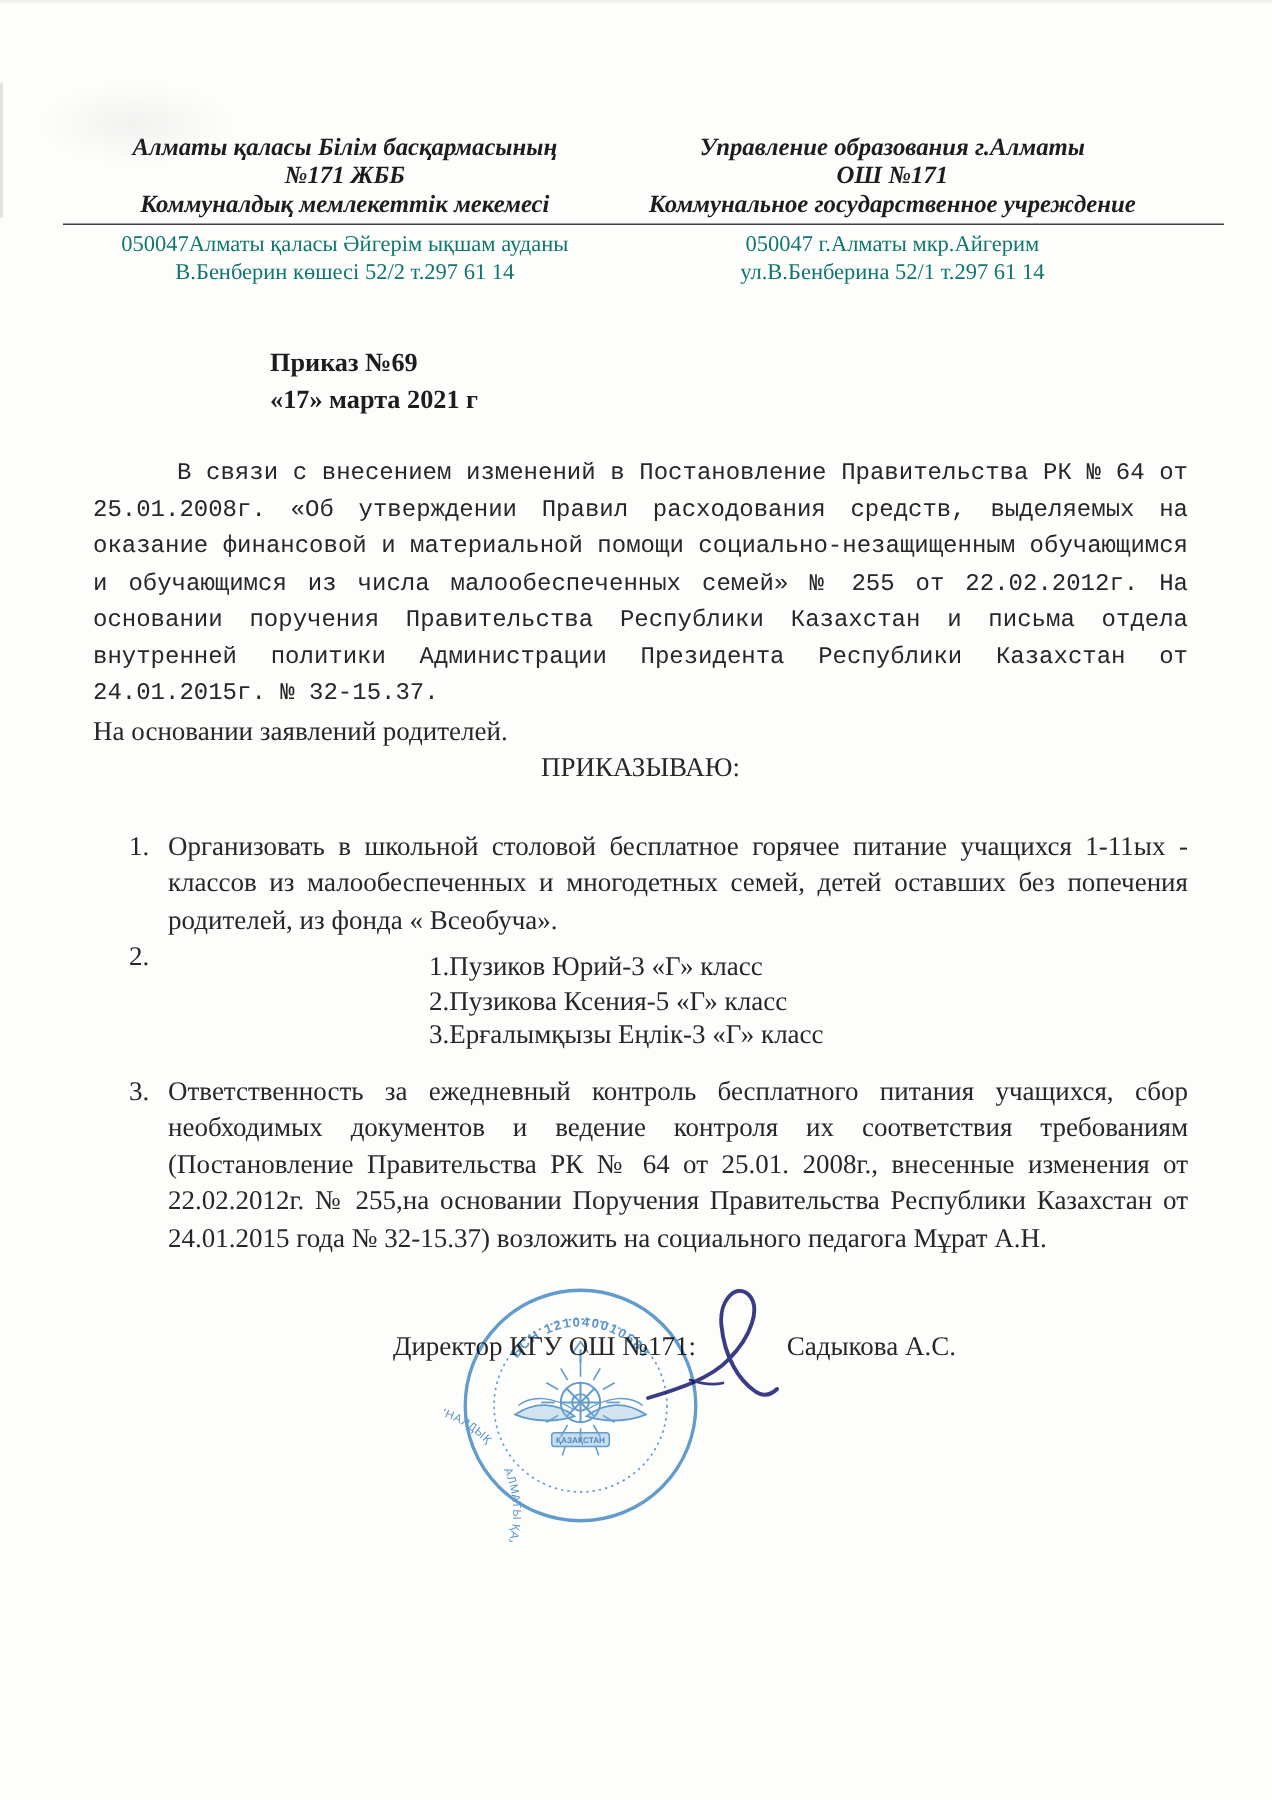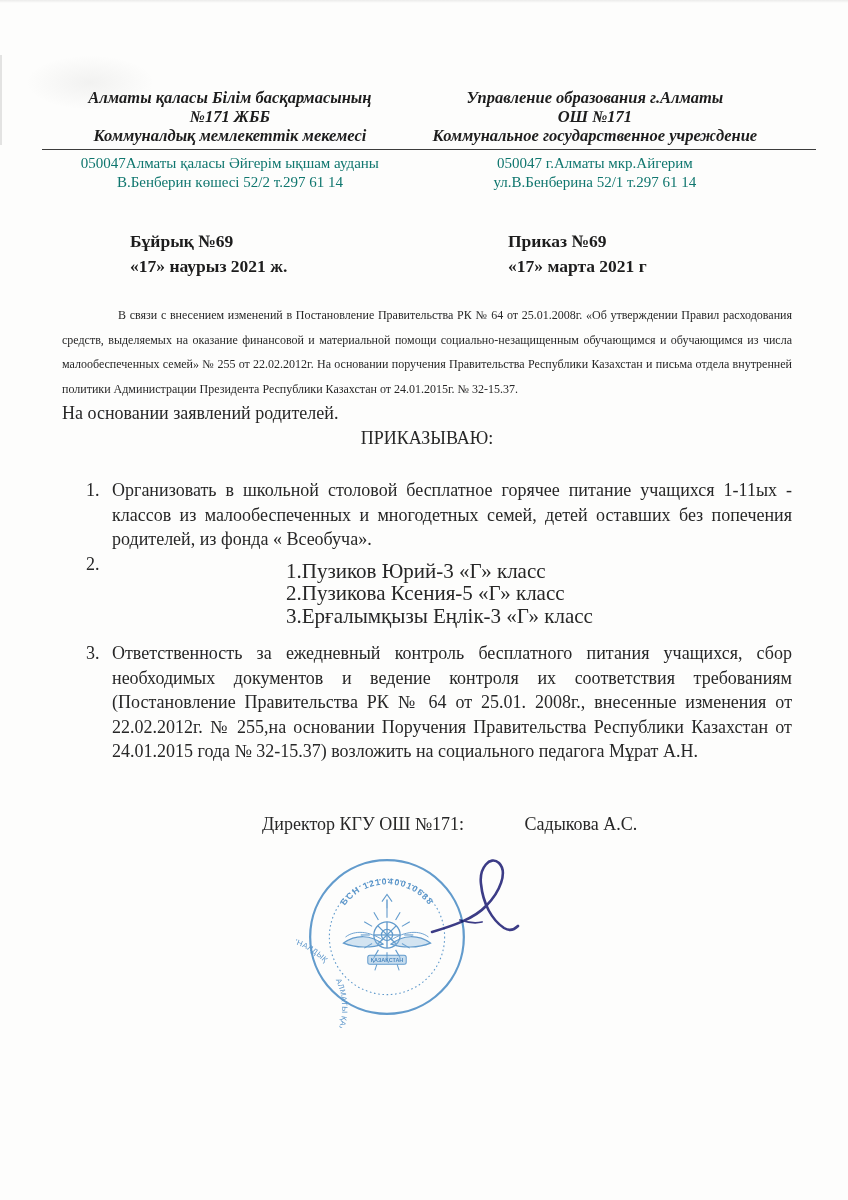--- a/index.html
+++ b/index.html
@@ -28,28 +28,28 @@
   .addr-col.kk{flex:0 0 46%;}
   .addr-col.ru{flex:0 0 54%;}
 
   .order-row{display:flex;margin-top:38px;font-weight:bold;font-size:17.5px;line-height:25px;color:#1d1d1d;}
   .order-block.kk{margin-left:68px;width:260px;}
   .order-block.ru{margin-left:118px;}
 
   .doc-title{margin-top:30px;text-align:center;font-weight:bold;font-style:italic;
     font-size:20px;line-height:25px;color:#1d1d1d;}
 
-  .intro{margin:24px 0 0;text-align:justify;text-indent:56px;font-size:12px;line-height:24.5px;}
+  .intro{margin:24px 0 0;text-align:justify;text-indent:56px;font-size:16px;line-height:24.5px;font-family:Liberation Mono, monospace;}
   .intro2{margin:0;font-size:18px;line-height:24.5px;font-family:Liberation Serif, serif;}
   .resolution{text-align:center;font-size:18px;line-height:24.5px;}
 
   .items{margin-top:28px;}
   .item{position:relative;padding-left:50px;text-align:justify;font-size:18px;line-height:24.5px;}
   .item .num{position:absolute;left:24px;}
-  .students{margin:8px 0 14px 224px;font-size:21px;line-height:22.5px;}
+  .students{margin:8px 0 14px 224px;font-size:18px;line-height:22.5px;}
 
   .sign-row{margin-top:48px;font-size:18px;line-height:24px;position:relative;z-index:1;}
   .sign-label{display:inline-block;margin-left:200px;width:258px;}
 
   .stamp-svg{position:absolute;left:296px;top:846px;width:182px;height:182px;
     mix-blend-mode:multiply;opacity:.93;z-index:2;}
   .signature-svg{position:absolute;left:424px;top:856px;width:102px;height:88px;
     mix-blend-mode:multiply;z-index:3;}
 </style>
 </head>
@@ -82,24 +82,20 @@
         <div>050047Алматы қаласы Әйгерім ықшам ауданы</div>
         <div>В.Бенберин көшесі 52/2  т.297 61 14</div>
       </div>
       <div class="addr-col ru">
         <div>050047    г.Алматы   мкр.Айгерим</div>
         <div>ул.В.Бенберина  52/1  т.297 61 14</div>
       </div>
     </div>
 
     <div class="order-row">
-      <div class="order-block kk">
-        <div>Бұйрық №69</div>
-        <div>«17» наурыз  2021 ж.</div>
-      </div>
       <div class="order-block ru">
         <div>Приказ №69</div>
         <div>«17» марта 2021 г</div>
       </div>
     </div>
 
 
     <p class="intro">В связи с внесением изменений в Постановление Правительства РК № 64 от 25.01.2008г. «Об утверждении Правил расходования средств, выделяемых на оказание финансовой и материальной помощи социально-незащищенным обучающимся и обучающимся из числа малообеспеченных семей» № 255 от 22.02.2012г. На основании поручения Правительства Республики Казахстан и письма отдела внутренней политики Администрации Президента Республики Казахстан от 24.01.2015г. № 32-15.37.</p>
     <p class="intro2">На основании заявлений родителей.</p>
     <div class="resolution">ПРИКАЗЫВАЮ:</div>

